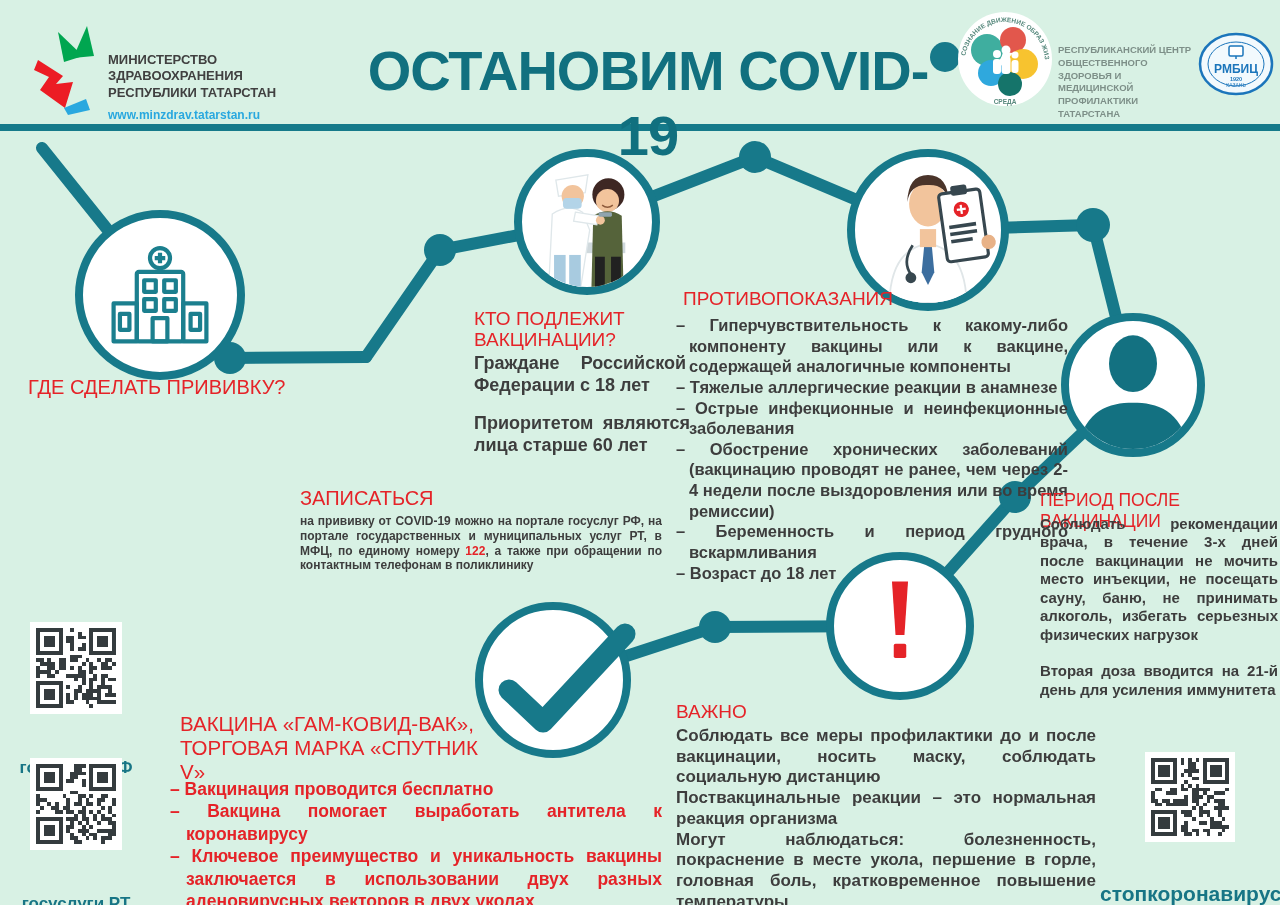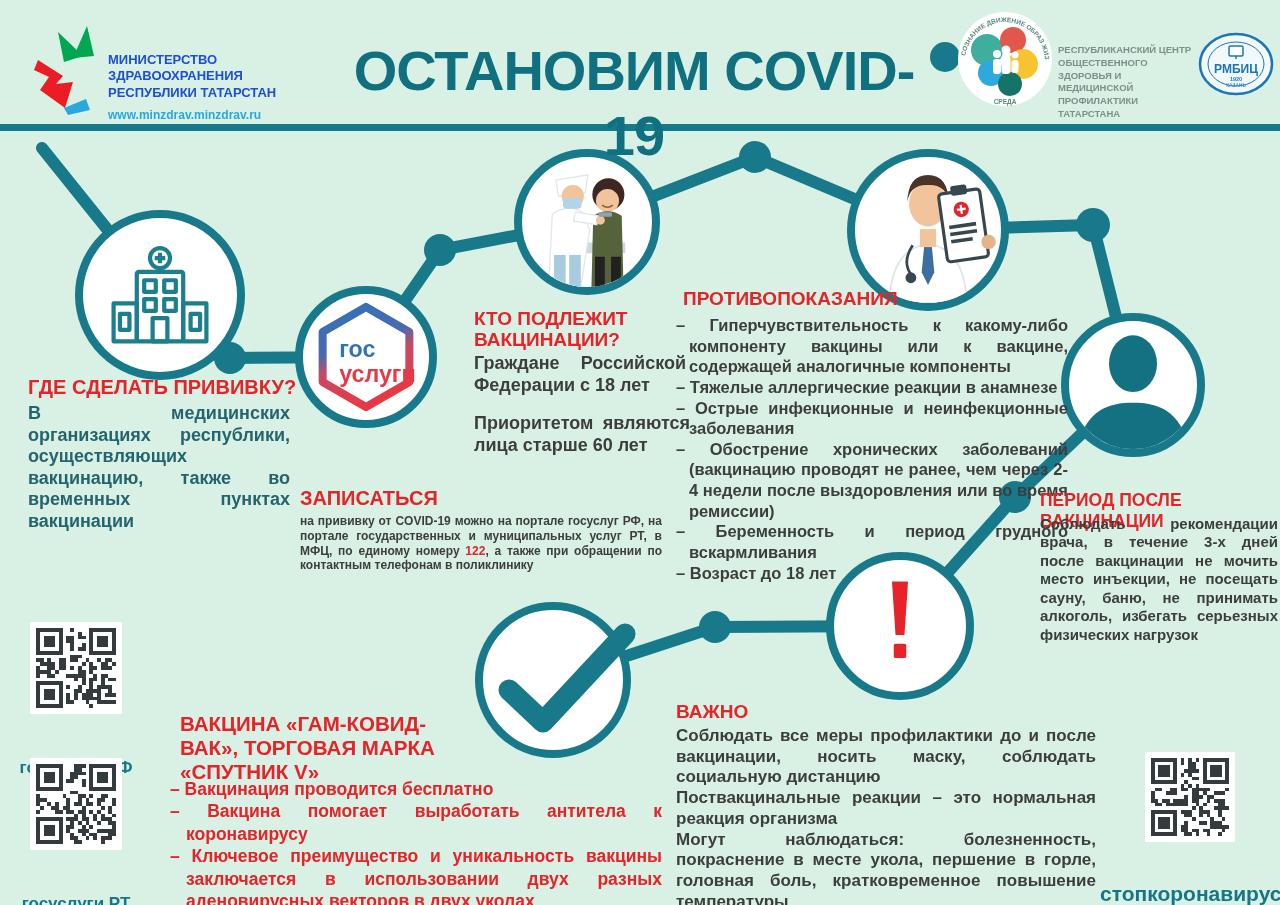--- a/index.html
+++ b/index.html
@@ -5,24 +5,24 @@
   * { margin:0; padding:0; box-sizing:border-box; }
   html,body { background:#b9c6c0; }
   #poster {
     position:relative; width:1280px; height:905px; overflow:hidden;
     background:#d8f1e4; font-family:"Liberation Sans", sans-serif;
   }
   
   .header-rule { position:absolute; left:0; top:124px; width:1280px; height:7px; background:#157a8a; z-index:3; }
   .min-logo { position:absolute; left:28px; top:24px; width:74px; height:92px; z-index:3; }
   .min-text { position:absolute; left:108px; top:52px; width:230px; z-index:3; }
-  .min-text .g { color:#1d4ed8; font-weight:bold; font-size:13px; line-height:1.25; }
+  .min-text .g { color:#404040; font-weight:bold; font-size:13px; line-height:1.25; }
   .min-text .u { color:#29a8df; font-weight:bold; font-size:12px; margin-top:7px; }
   .poster-title {
-    position:absolute; left:324px; top:38px; width:620px; text-align:center;
+    position:absolute; left:338px; top:38px; width:620px; text-align:center;
     color:#11707f; font-size:56px; font-weight:bold; letter-spacing:-1px; z-index:3;
   }
   .szozh { position:absolute; left:956px; top:10px; width:98px; height:98px; z-index:3; }
   .center-label {
     position:absolute; left:1058px; top:44px; width:140px; z-index:3;
     color:#7d8f88; font-size:9.5px; font-weight:bold; line-height:1.35; text-transform:uppercase;
   }
   .rmbic { position:absolute; left:1198px; top:32px; width:76px; height:64px; z-index:3; }
 
   
@@ -36,21 +36,21 @@
   .node.overflow { overflow:visible; }
   .node-hospital   { left:75px;  top:210px; width:170px; height:170px; }
   .node-gosuslugi  { left:295px; top:286px; width:142px; height:142px; }
   .node-vaccination{ left:514px; top:149px; width:146px; height:146px; }
   .node-doctor     { left:847px; top:149px; width:162px; height:162px; }
   .node-person     { left:1061px;top:313px; width:144px; height:144px; }
   .node-warning    { left:826px; top:552px; width:148px; height:148px; }
   .node-check      { left:475px; top:602px; width:156px; height:156px; }
 
   
-  .sec-title { position:absolute; color:#e52328; font-weight:bold; z-index:3; }
+  .sec-title { position:absolute; color:#e52328; font-weight:normal; z-index:3; }
   .sec-body  { position:absolute; color:#3d3d3d; font-weight:bold; text-align:justify; z-index:3; }
   .t-where   { left:28px;  top:376px; width:285px; font-size:20px; }
   .b-where   { left:28px;  top:403px; width:262px; font-size:18px;  color:#25646f; line-height:1.2; }
   .t-signup  { left:300px; top:487px; width:260px; font-size:20px; }
   .b-signup  { left:300px; top:514px; width:362px; font-size:12px; line-height:1.23; }
   .b-signup .phone { color:#e52328; }
   .t-who     { left:474px; top:308px; width:200px; font-size:19px; line-height:1.12; }
   .b-who1    { left:474px; top:353px; width:212px; font-size:18px; line-height:1.22; }
   .b-who2    { left:474px; top:413px; width:216px; font-size:18px; line-height:1.22; }
   .t-contra  { left:683px; top:288px; width:300px; font-size:19px; }
@@ -106,21 +106,21 @@
 
   <svg class="min-logo" viewBox="0 0 74 92">
     <polygon points="30,8 55,32 36,38" fill="#00a650"></polygon>
     <polygon points="59,2 66,32 45,34" fill="#00a650"></polygon>
     <polygon points="10,36 35,52 28,60 45,58 37,84 12,66 21,53 6,46" fill="#ec1c24"></polygon>
     <polygon points="36,84 58,75 62,86 40,91" fill="#29a8df"></polygon>
   </svg>
   <div class="min-text">
     <div class="g">МИНИСТЕРСТВО ЗДРАВООХРАНЕНИЯ</div>
     <div class="g">РЕСПУБЛИКИ ТАТАРСТАН</div>
-    <div class="u">www.minzdrav.minzdrav.ru</div>
+    <div class="u">www.minzdrav.tatarstan.ru</div>
   </div>
 
   <div class="poster-title">ОСТАНОВИМ COVID-19</div>
 
   <svg class="szozh" viewBox="0 0 98 98">
     <circle cx="49" cy="49" r="47" fill="#ffffff"></circle>
     <circle cx="31" cy="40" r="16" fill="#3fae9f"></circle>
     <circle cx="57" cy="30" r="13" fill="#e2574c"></circle>
     <circle cx="67" cy="54" r="15" fill="#f7c32f"></circle>
     <circle cx="35" cy="63" r="13" fill="#2fa8dd"></circle>
@@ -164,35 +164,20 @@
       <rect x="40" y="52" width="11" height="11"></rect>
       <rect x="59" y="52" width="11" height="11"></rect>
       <rect x="48" y="70" width="14" height="22"></rect>
       <rect x="11" y="56" width="22" height="36"></rect>
       <rect x="77" y="56" width="22" height="36"></rect>
       <rect x="17" y="66" width="9" height="15"></rect>
       <rect x="84" y="66" width="9" height="15"></rect>
     </svg>
   </div>
 
-  <div class="node node-gosuslugi">
-    <svg width="118" height="118" viewBox="0 0 132 132">
-      <defs>
-        <linearGradient id="gosgrad" x1="0" y1="0" x2="0.3" y2="1">
-          <stop offset="0" stop-color="#3272b8"></stop>
-            <stop offset="0.45" stop-color="#4a6ab0"></stop>
-          <stop offset="0.62" stop-color="#c84a63"></stop>
-            <stop offset="1" stop-color="#e63946"></stop>
-        </linearGradient>
-      </defs>
-      <polygon points="66,10 114.5,38 114.5,94 66,122 17.5,94 17.5,38" fill="none" stroke="url(#gosgrad)" stroke-width="9" stroke-linejoin="round"></polygon>
-      <text x="36" y="66" font-size="26" font-weight="bold" fill="#3272b8">гос</text>
-      <text x="36" y="94" font-size="26" font-weight="bold" fill="#e63946">услуги</text>
-    </svg>
-  </div>
 
   <div class="node node-vaccination">
     <svg width="130" height="130" viewBox="0 0 146 146">
       <rect x="72" y="96" width="44" height="12" fill="#cfd8dc"></rect>
       <circle cx="97" cy="42" r="18" fill="#3e2723"></circle>
       <circle cx="96" cy="49" r="13" fill="#f2c49c"></circle>
       <path d="M90,54 q6,5 12,0" stroke="#8d5a3b" stroke-width="1.6" fill="none"></path>
       <path d="M80,66 Q96,56 112,66 L114,146 L78,146 Z" fill="#55633a"></path>
       <rect x="82" y="112" width="11" height="34" fill="#212121"></rect>
       <rect x="100" y="112" width="11" height="34" fill="#212121"></rect>
@@ -244,21 +229,20 @@
     </svg>
   </div>
 
   <div class="node node-check overflow">
     <svg width="156" height="156" viewBox="0 0 156 156" style="overflow:visible">
       <polyline points="34,88 68,120 150,32" fill="none" stroke="#17798a" stroke-width="21" stroke-linecap="round" stroke-linejoin="round"></polyline>
     </svg>
   </div>
 
   <div class="sec-title t-where">ГДЕ СДЕЛАТЬ ПРИВИВКУ?</div>
-  <div class="sec-body b-where">В медицинских организациях республики, осуществляющих вакцинацию, также во временных пунктах вакцинации</div>
 
   <div class="sec-title t-signup">ЗАПИСАТЬСЯ</div>
   <div class="sec-body b-signup"><span>на прививку от COVID-19 можно на портале госуслуг РФ, на портале государственных и муниципальных услуг РТ, в МФЦ, по единому номеру </span><span class="phone">122</span><span>, а также при обращении по контактным телефонам в поликлинику</span></div>
 
   <div class="sec-title t-who">КТО ПОДЛЕЖИТ ВАКЦИНАЦИИ?</div>
   <div class="sec-body b-who1">Граждане Российской Федерации с 18 лет</div>
   <div class="sec-body b-who2">Приоритетом являются лица старше 60 лет</div>
 
   <div class="sec-title t-contra">ПРОТИВОПОКАЗАНИЯ</div>
   <div class="sec-body b-contra">
@@ -266,20 +250,21 @@
     <p>– Тяжелые аллергические реакции в анамнезе</p>
     <p>– Острые инфекционные и неинфекционные заболевания</p>
     <p>– Обострение хронических заболеваний (вакцинацию проводят не ранее, чем через 2-4 недели после выздоровления или во время ремиссии)</p>
     <p>– Беременность и период грудного вскармливания</p>
     <p>– Возраст до 18 лет</p>
   </div>
 
   <div class="sec-title t-after">ПЕРИОД ПОСЛЕ ВАКЦИНАЦИИ</div>
   <div class="sec-body b-after">
     <p>Соблюдать рекомендации врача, в течение 3-х дней после вакцинации не мочить место инъекции, не посещать сауну, баню, не принимать алкоголь, избегать серьезных физических нагрузок</p>
+    <p>Вторая доза вводится на 21-й день для усиления иммунитета</p>
   </div>
 
   <div class="sec-title t-vaccine">ВАКЦИНА «ГАМ-КОВИД-ВАК», ТОРГОВАЯ МАРКА «СПУТНИК V»</div>
   <div class="sec-body b-vaccine">
     <p>– Вакцинация проводится бесплатно</p>
     <p>– Вакцина помогает выработать антитела к коронавирусу</p>
     <p>– Ключевое преимущество и уникальность вакцины заключается в использовании двух разных аденовирусных векторов в двух уколах</p>
   </div>
 
   <div class="sec-title t-important">ВАЖНО</div>

